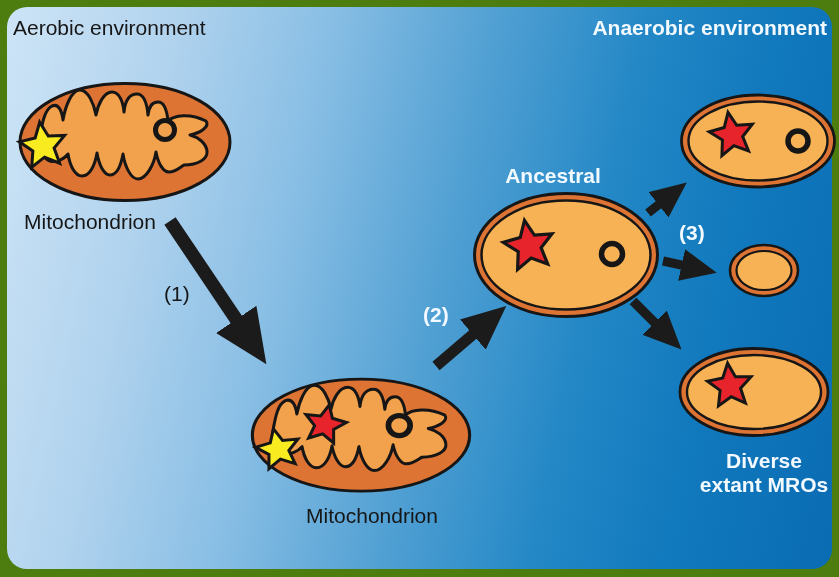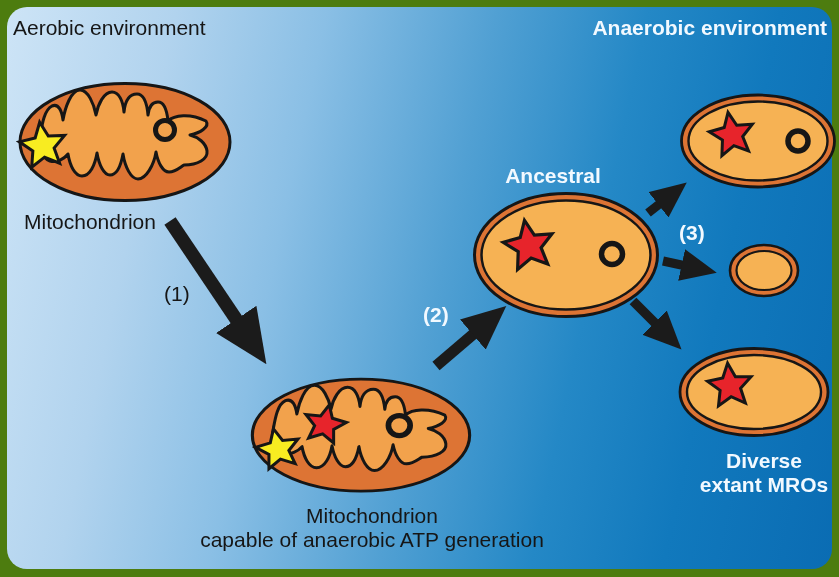--- a/index.html
+++ b/index.html
@@ -69,21 +69,20 @@
 
   <svg style="left:242px;top:371px;" width="238" height="134" viewBox="0 0 230 140" preserveAspectRatio="none">
     <ellipse cx="115" cy="67" rx="105" ry="58.5" fill="var(--mito_outer,#dd7434)" stroke="var(--outline,#161616)" stroke-width="3"></ellipse>
     <use href="#cristae" fill="var(--mito_inner,#f2a24c)" stroke="var(--outline,#161616)" stroke-width="3"></use>
     <circle cx="152" cy="57" r="10.5" fill="none" stroke="var(--outline,#161616)" stroke-width="5.5"></circle>
     <use href="#star5" transform="translate(80,56) rotate(12) scale(21)" fill="var(--star_red,#e7242b)" stroke="var(--outline,#161616)" stroke-width="3"></use>
     <use href="#star5" transform="translate(35,82) rotate(-12) scale(22)" fill="var(--star_yellow,#f8ec21)" stroke="var(--outline,#161616)" stroke-width="3"></use>
   </svg>
   <div class="lbl dark center" style="left:152px;top:504px;width:440px;">
     <div>Mitochondrion</div>
-    <div>capable of anaerobic ATP generation</div>
   </div>
   <div class="lbl light" style="left:423px;top:303px;">(2)</div>
 
   <svg style="left:472px;top:192px;" width="188" height="126" viewBox="0 0 188 126">
     <ellipse cx="94" cy="63" rx="91.5" ry="61.5" fill="var(--mro_rim,#dd7434)" stroke="var(--outline,#161616)" stroke-width="3"></ellipse>
     <ellipse cx="94" cy="63" rx="84.5" ry="54.5" fill="var(--mro_fill,#f6b254)" stroke="var(--outline,#161616)" stroke-width="2.5"></ellipse>
     <use href="#star5" transform="translate(57,54) rotate(-10) scale(26)" fill="var(--star_red,#e7242b)" stroke="var(--outline,#161616)" stroke-width="3.2"></use>
     <circle cx="140" cy="62" r="10.5" fill="none" stroke="var(--outline,#161616)" stroke-width="5.5"></circle>
   </svg>
   <div class="lbl light center" style="left:453px;top:127px;width:200px;line-height:25px;margin-top:36px;">

